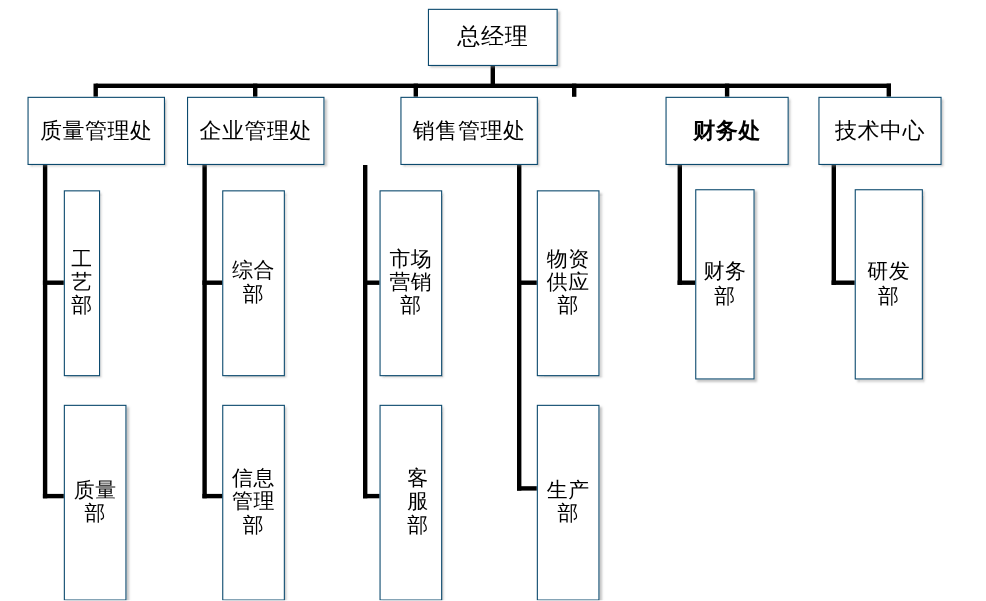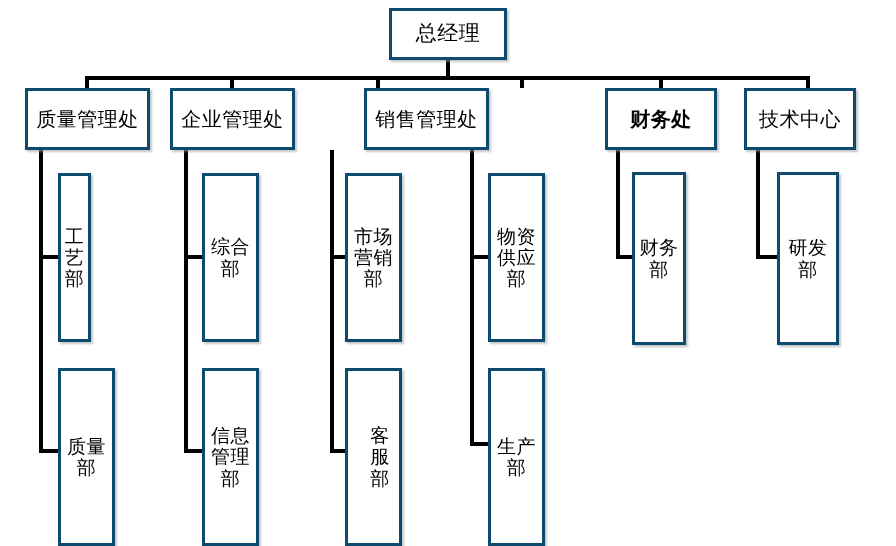--- a/index.html
+++ b/index.html
@@ -13,21 +13,21 @@
   #chart-root {
     position: relative;
     width: 896px;
     height: 546px;
     background: #ffffff;
     overflow: hidden;
   }
   .node-box {
     position: absolute;
     background: #ffffff;
-    border: 3px solid #0c4a6e;
+    border: 1px solid #0c4a6e;
     box-shadow: 2px 2px 2px rgba(150,150,150,0.55);
     box-sizing: border-box;
     display: flex;
     align-items: center;
     justify-content: center;
     text-align: center;
     color: #000000;
     line-height: 1.12;
     z-index: 3;
   }

